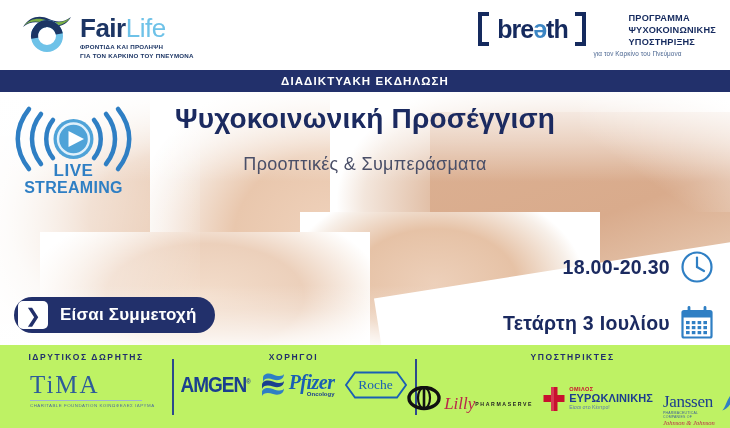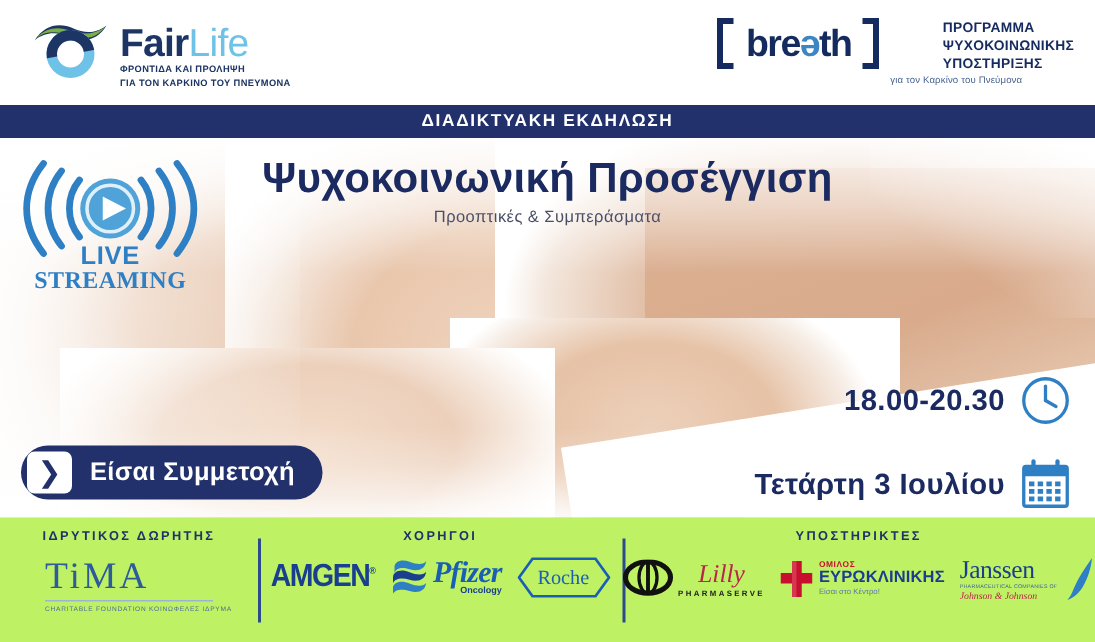--- a/index.html
+++ b/index.html
@@ -69,29 +69,29 @@
           background:linear-gradient(215deg,rgba(255,255,255,.75) 0%,rgba(255,255,255,0) 65%);}
   .wash-b{position:absolute;left:0;bottom:0;width:730px;height:60px;
           background:linear-gradient(0deg,rgba(255,255,255,.85) 0%,rgba(255,255,255,.25) 60%,rgba(255,255,255,0) 100%);}
   .diag-b{position:absolute;left:380px;bottom:-30px;width:420px;height:110px;
           background:#ffffff;transform:rotate(-9deg);}
 
   
   .titles{position:absolute;left:0;top:12px;width:730px;text-align:center;}
   .t1{font-size:28px;font-weight:bold;color:#1b2a60;letter-spacing:0.2px;line-height:1.08;}
   .t2{font-size:19.5px;font-weight:bold;color:#1b2a60;letter-spacing:0.2px;margin-top:4px;}
-  .t3{font-size:11px;color:#4a4f68;letter-spacing:0.3px;margin-top:5px;}
+  .t3{font-size:18px;color:#4a4f68;letter-spacing:0.3px;margin-top:20px;}
 
   
   .live{position:absolute;left:6px;top:12px;width:135px;height:100px;}
   .live-waves{position:absolute;left:0;top:0;width:135px;height:70px;}
   .live-txt{position:absolute;left:0;top:58px;width:135px;text-align:center;color:#2f7fc4;
             font-weight:bold;line-height:1.05;}
   .live-txt .l1{font-size:17px;letter-spacing:0.5px;display:block;}
-  .live-txt .l2{font-size:16px;letter-spacing:0.3px;display:block;font-family:Liberation Serif, serif;}
+  .live-txt .l2{font-size:16px;letter-spacing:0.3px;display:block;}
 
   
   .cta{position:absolute;left:14px;top:205px;height:36px;background:#22306b;border-radius:18px;
        display:flex;align-items:center;padding:0 18px 0 4px;}
   .cta-chev{width:30px;height:28px;background:#fff;border-radius:5px;display:flex;
             align-items:center;justify-content:center;color:#22306b;font-size:19px;
             font-weight:bold;line-height:1;}
   .cta-lbl{color:#fff;font-size:17px;font-weight:bold;margin-left:12px;letter-spacing:0.2px;}
 
   
@@ -134,36 +134,36 @@
 
   
   .roche{position:relative;width:62px;height:28px;display:flex;align-items:center;
          justify-content:center;}
   .roche-t{font-size:13.5px;color:#1a5fb4;font-weight:normal;z-index:2;
            font-family:"Liberation Serif",serif;}
 
   
   .lilly{display:flex;align-items:flex-end;}
   .ll-mark{width:34px;height:26px;position:relative;margin-right:3px;}
-  .ll-col{display:flex;flex-direction:column;align-items:center;text-align:center;}
+  .ll-col{display:flex;flex-direction:row;align-items:center;text-align:center;}
   .ll-name{font-size:17px;color:#b9264a;font-style:italic;font-family:"Liberation Serif",serif;
            line-height:1;}
   .ll-sub{font-size:5.2px;font-weight:bold;color:#222;letter-spacing:1.6px;margin-top:2px;}
 
   
   .euro{display:flex;align-items:center;}
   .eu-cross{width:22px;height:26px;position:relative;margin-right:4px;}
   .eu-txt{line-height:1.08;}
   .eu-top{font-size:5.6px;font-weight:bold;color:#c8102e;letter-spacing:0.4px;}
   .eu-main{font-size:11px;font-weight:bold;color:#1b3d8f;letter-spacing:0.1px;}
   .eu-sub{font-size:5.2px;color:#5a7ab0;margin-top:1px;}
 
   
   .jans{display:flex;align-items:center;}
-  .ja-col{line-height:1;}
+  .ja-col{line-height:1;margin-top:22px;}
   .ja-name{font-size:17px;color:#1b3d8f;letter-spacing:-0.3px;font-family:"Liberation Serif",serif;}
   .ja-t1{font-size:3.5px;color:#3d5f99;letter-spacing:0.2px;margin-top:2px;}
   .ja-t2{font-size:6.5px;color:#b9264a;font-style:italic;font-family:"Liberation Serif",serif;
          margin-top:1px;}
   .ja-mark{width:20px;height:30px;margin-left:5px;}
 </style>
 </head>
 <body>
 
 <div class="poster">

